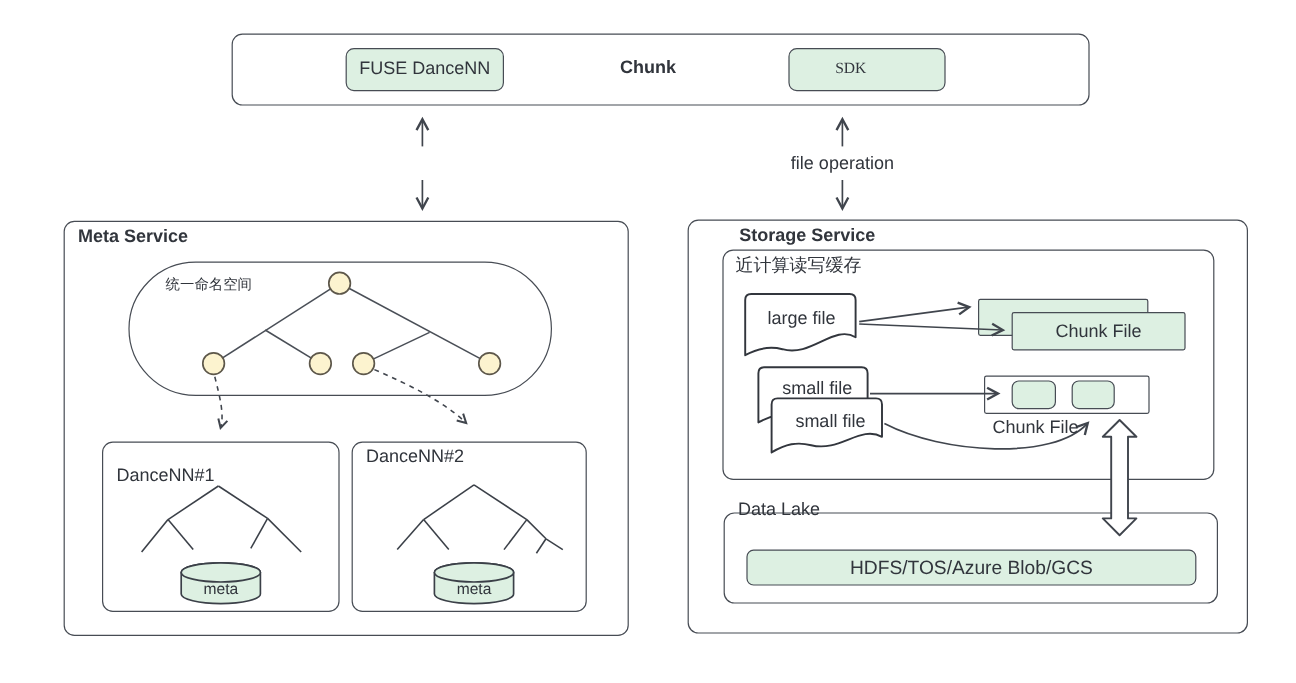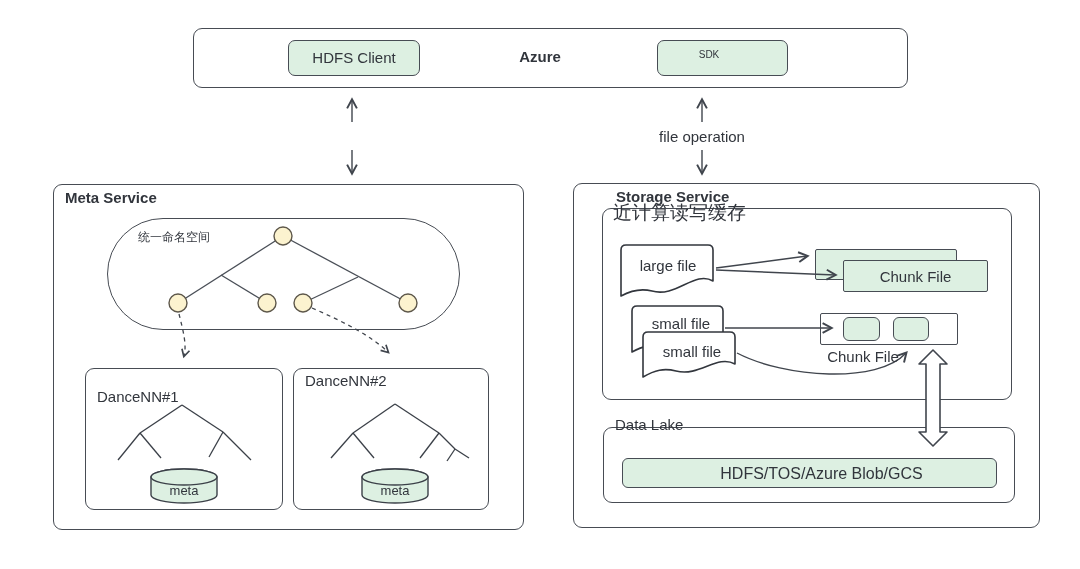--- a/index.html
+++ b/index.html
@@ -114,36 +114,36 @@
       <line x1="716" y1="268" x2="807" y2="256" marker-end="url(#ah)"></line>
       <line x1="716" y1="270" x2="835" y2="275" marker-end="url(#ah)"></line>
     </g>
     <line x1="725" y1="328" x2="831" y2="328" stroke="#40454d" stroke-width="1.4" fill="none" marker-end="url(#ah)"></line>
 
     <path d="M737,353 C785,378 878,384 906,353" fill="none" stroke="#40454d" stroke-width="1.4" marker-end="url(#ah)"></path>
 
     <polygon points="933,350 947,364 940,364 940,432 947,432 933,446 919,432 926,432 926,364 919,364" fill="#ffffff" stroke="#40454d" stroke-width="1.6" stroke-linejoin="round"></polygon>
   </svg>
 
-  <div class="lbl bold center" style="left:480px;top:48px;width:120px;font-size:15px;">Azure</div>
-  <div class="lbl center" style="left:288px;top:49px;width:132px;font-size:15px;">HDFS Client</div>
-  <div class="lbl center" style="left:657px;top:49px;width:104px;font-size:10px;">SDK</div>
+  <div class="lbl bold center" style="left:480px;top:48px;width:120px;font-size:15px;">Chunk</div>
+  <div class="lbl center" style="left:288px;top:49px;width:132px;font-size:15px;">FUSE DanceNN</div>
+  <div class="lbl center" style="left:657px;top:49px;width:104px;font-size:13px;font-family:Liberation Serif, serif;">SDK</div>
 
   <div class="lbl center" style="left:617px;top:128px;width:170px;font-size:15px;">file operation</div>
 
   <div class="lbl bold" style="left:65px;top:189px;font-size:15px;">Meta Service</div>
   <div class="lbl" style="left:138px;top:230px;font-size:12px;">统一命名空间</div>
   <div class="lbl" style="left:97px;top:372px;font-size:15px;margin-top:16px;">DanceNN#1</div>
   <div class="lbl" style="left:305px;top:372px;font-size:15px;">DanceNN#2</div>
   <div class="lbl center" style="left:159px;top:483px;width:50px;font-size:13px;">meta</div>
   <div class="lbl center" style="left:370px;top:483px;width:50px;font-size:13px;">meta</div>
 
   <div class="lbl bold" style="left:585px;top:188px;font-size:15px;margin-left:31px;">Storage Service</div>
-  <div class="lbl" style="left:613px;top:202px;font-size:19px;">近计算读写缓存</div>
+  <div class="lbl" style="left:613px;top:213px;font-size:15px;">近计算读写缓存</div>
   <div class="lbl center" style="left:628px;top:257px;width:80px;font-size:15px;">large file</div>
   <div class="lbl center" style="left:843px;top:268px;width:145px;font-size:15px;">Chunk File</div>
   <div class="lbl center" style="left:641px;top:315px;width:80px;font-size:15px;">small file</div>
   <div class="lbl center" style="left:652px;top:343px;width:80px;font-size:15px;">small file</div>
   <div class="lbl center" style="left:818px;top:348px;width:90px;font-size:15px;">Chunk File</div>
   <div class="lbl" style="left:615px;top:416px;font-size:15px;">Data Lake</div>
-  <div class="lbl center" style="left:622px;top:464px;width:375px;font-size:16px;margin-left:12px;">HDFS/TOS/Azure Blob/GCS</div>
+  <div class="lbl center" style="left:622px;top:464px;width:375px;font-size:16px;">HDFS/TOS/Azure Blob/GCS</div>
 
 </div>
 
 </body></html>

